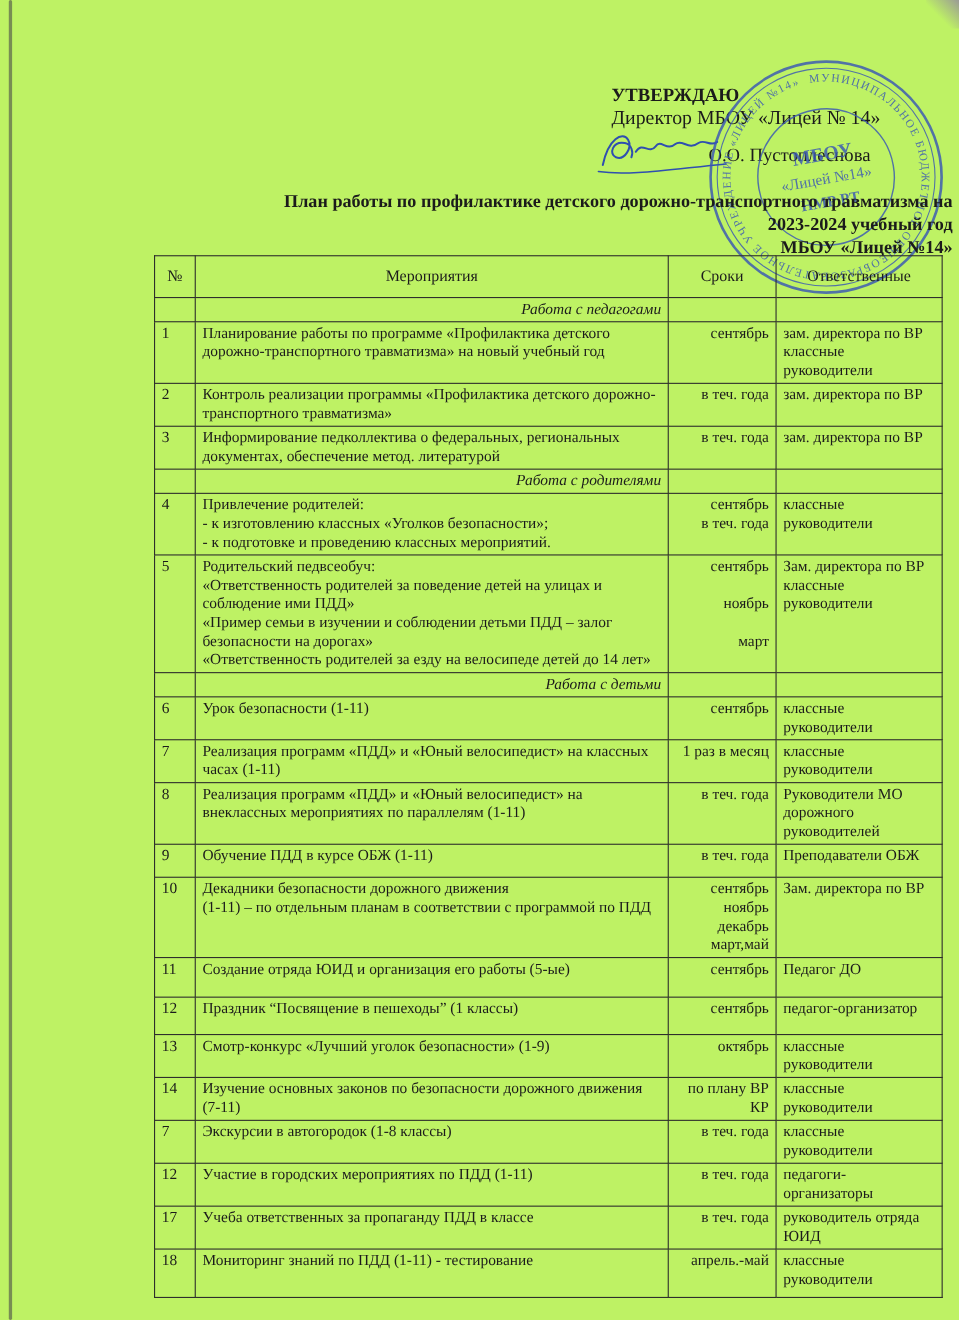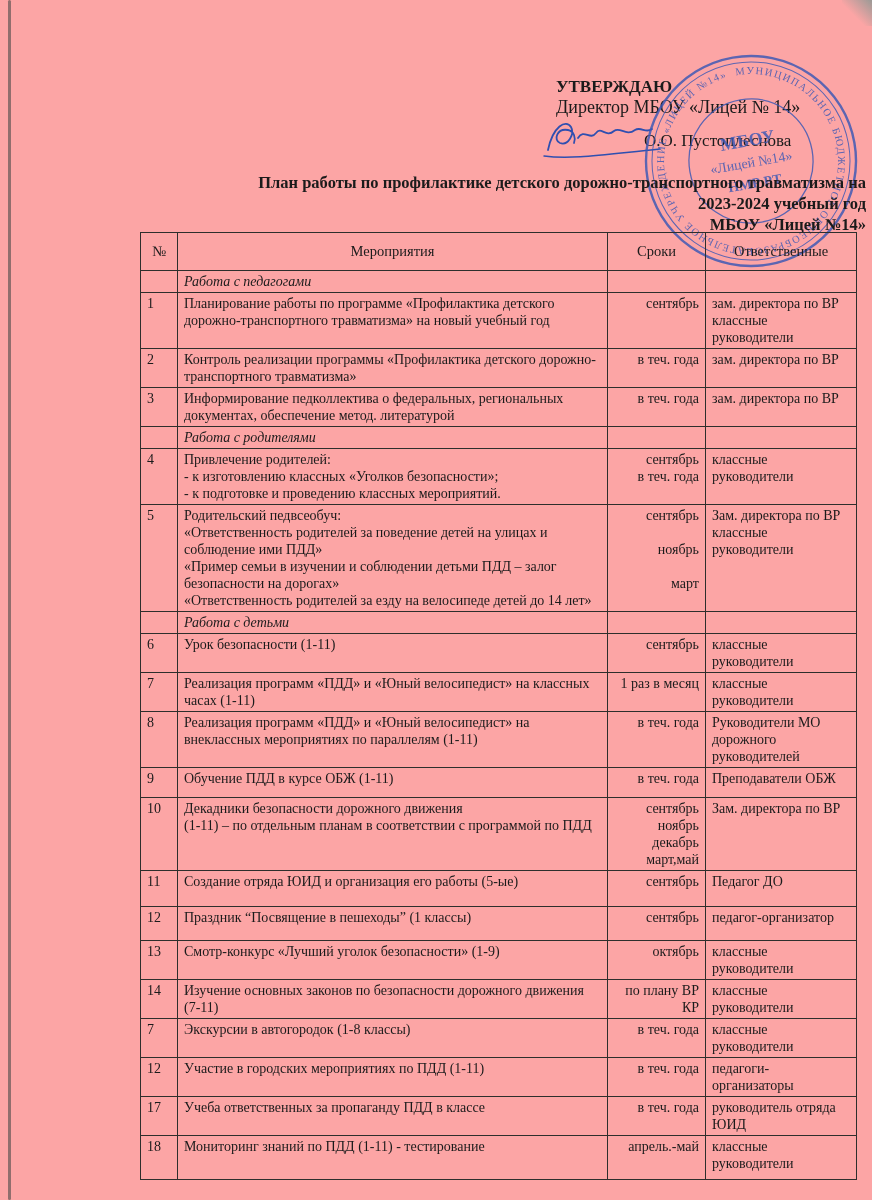--- a/index.html
+++ b/index.html
@@ -1,17 +1,17 @@
 <!DOCTYPE html>
 <html><head>
 <meta charset="utf-8">
 <style>
   html,body{margin:0;padding:0;background:#cfcfca;}
   .page{
-    position:relative;width:872px;height:1200px;background:#fca5a5;
+    position:relative;width:872px;height:1200px;background:#bef264;
     font-family:"Liberation Serif","DejaVu Serif",serif;color:#1b1b1b;
     overflow:hidden;box-shadow:0 0 4px rgba(0,0,0,.4);
   }
   .scan-edge{position:absolute;left:8px;top:0;width:3px;height:1200px;background:#4a4a48;opacity:.6;border-radius:2px;}
   .scan-corner{position:absolute;right:0;top:0;width:30px;height:26px;background:linear-gradient(225deg,#9a9a96 0%,rgba(250,250,248,0) 60%);}
 
   
   .approval{position:absolute;left:556px;top:76px;width:260px;line-height:21px;}
   .approval .head{font-weight:bold;font-size:17px;}
   .approval .dir{font-size:18px;}
@@ -30,21 +30,21 @@
   table.plan td,table.plan th{
     border:1.5px solid #2e2e2c;vertical-align:top;padding:2px 6px;
     font-size:14px;line-height:17px;white-space:pre-line;font-weight:normal;
     overflow:hidden;
   }
   table.plan th{vertical-align:middle;text-align:center;font-size:14.5px;}
   .c-num{width:37px;text-align:left;padding-left:7px;}
   .c-act{width:430px;text-align:left;}
   .c-dat{width:98px;text-align:right;}
   .c-res{width:151px;text-align:left;}
-  .section-label{font-weight:bold;font-style:italic;font-size:17.5px;text-align:left;line-height:20px;padding:0;}
+  .section-label{font-weight:bold;font-style:italic;font-size:17.5px;text-align:right;line-height:20px;padding:0;}
 </style>
 </head>
 <body>
 
 <div class="page">
   <div class="scan-edge"></div>
   <div class="scan-corner"></div>
 
   <div class="approval">
     <div class="head">УТВЕРЖДАЮ</div>

